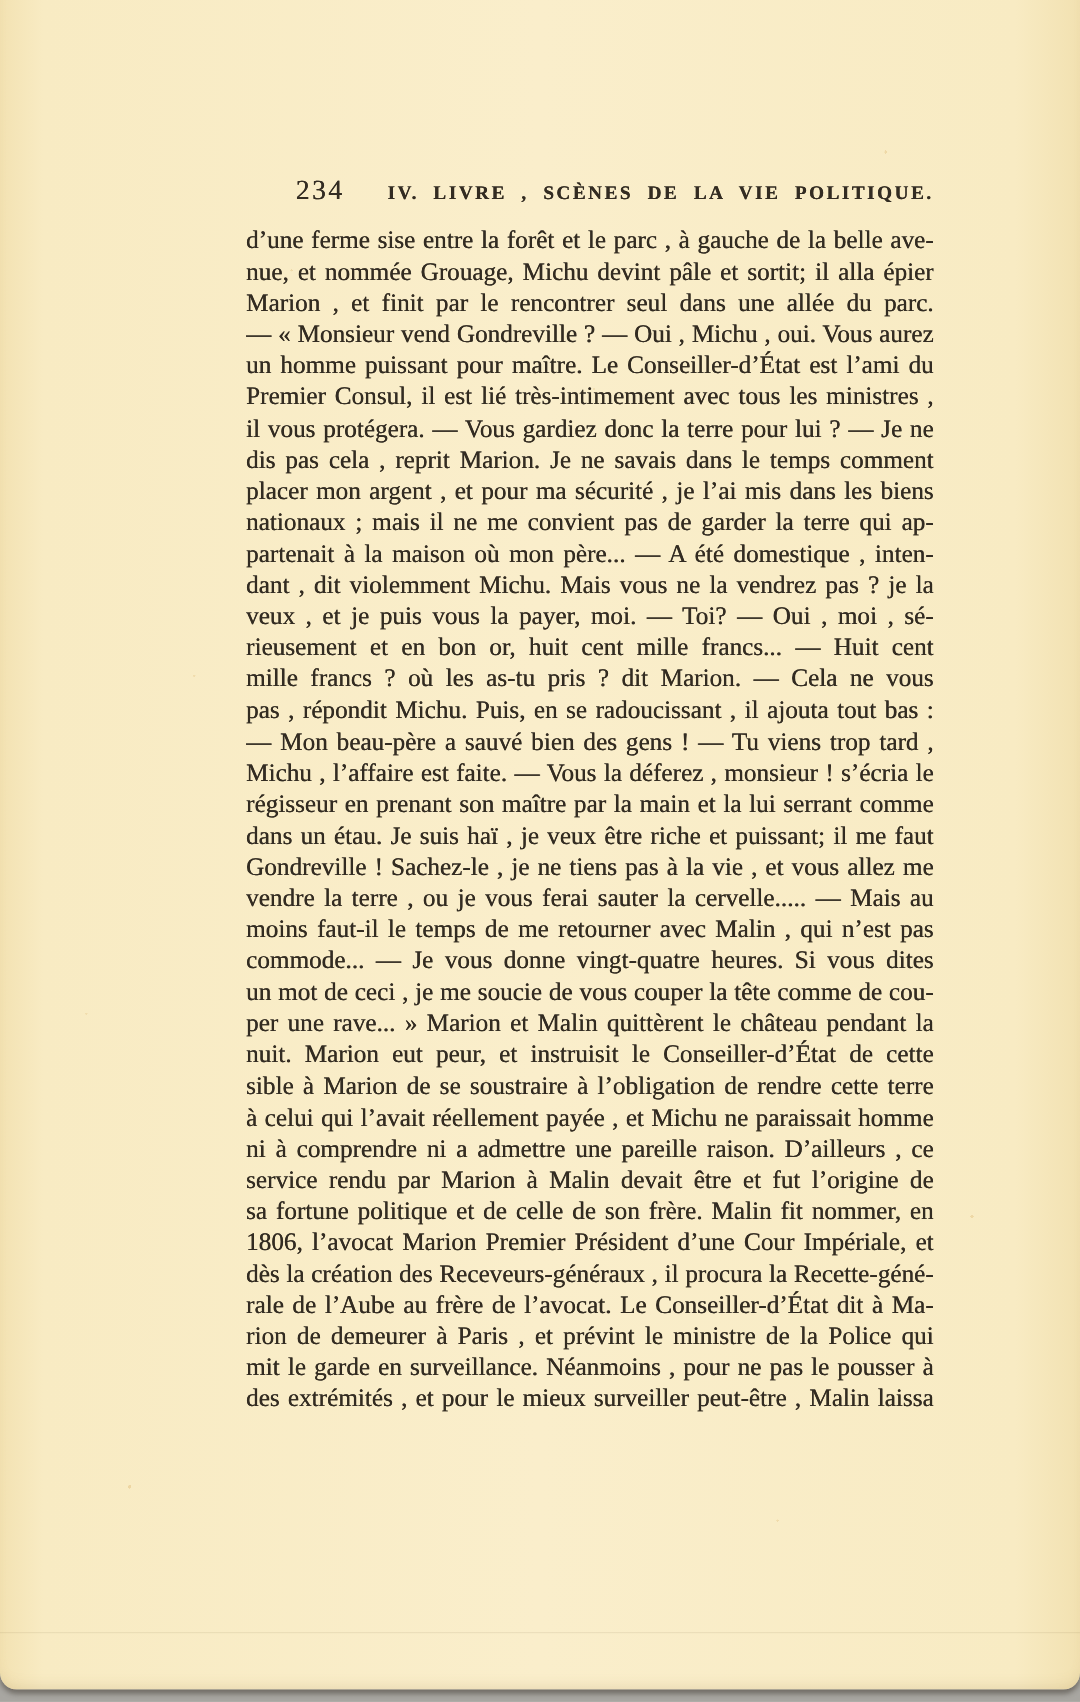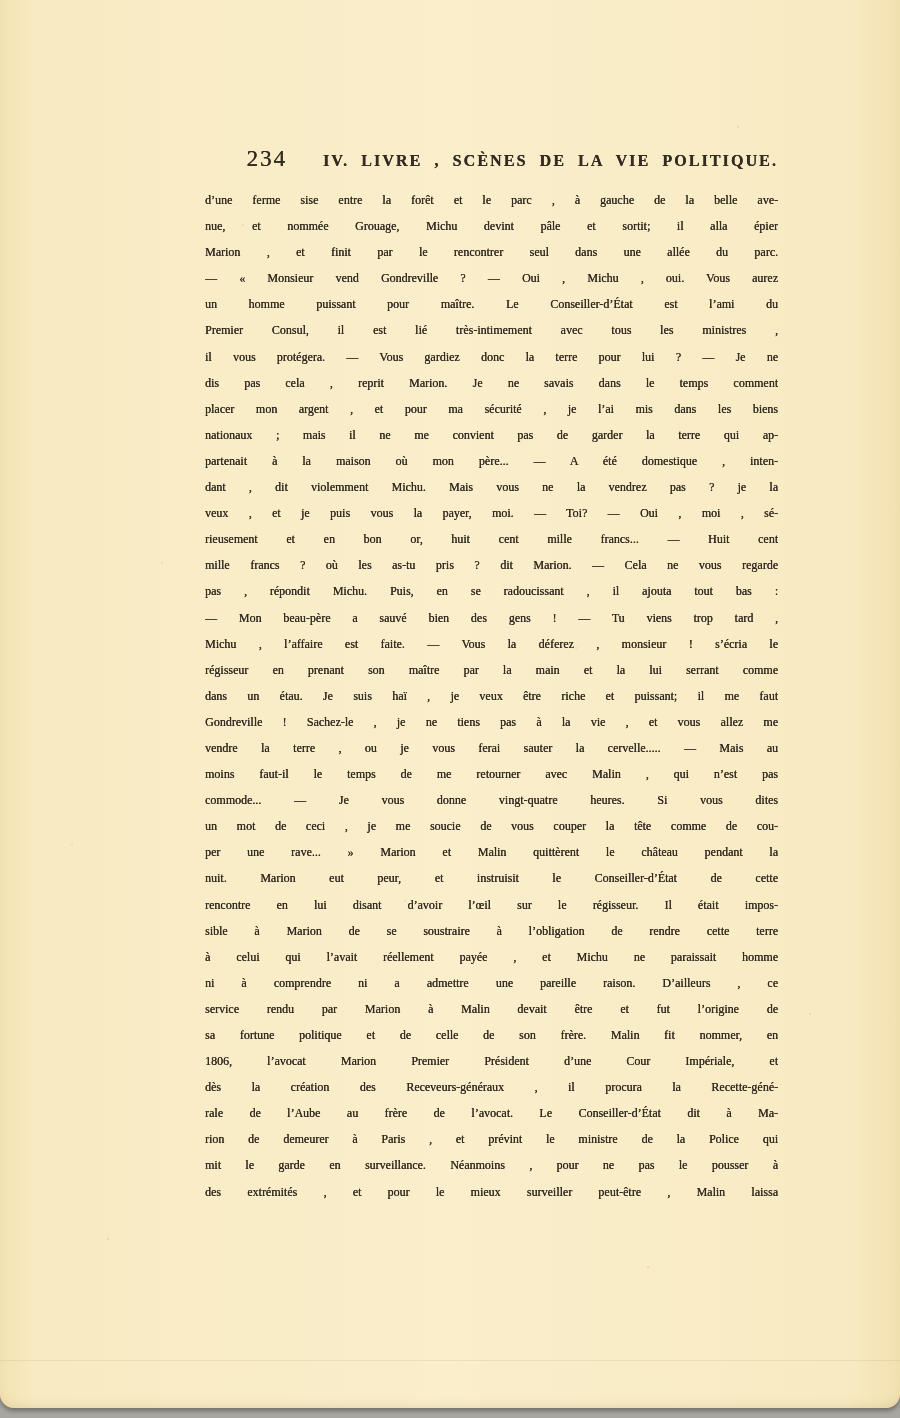--- a/index.html
+++ b/index.html
@@ -72,21 +72,21 @@
     font-weight: bold;
     letter-spacing: 2.1px;
     word-spacing: 6px;
     text-shadow: 0.2px 0 0 currentColor;
     white-space: nowrap;
   }
   .body-lines {
     color: var(--ink, #332c22);
   }
   .text-line {
-    font-size: 12px;
+    font-size: 21px;
     line-height: 26.1px;
     height: 26.1px;
     text-align: justify;
     text-align-last: justify;
     white-space: normal;
     overflow: hidden;
     text-shadow: 0.25px 0 0 currentColor;
   }
 </style>
 </head>
@@ -120,21 +120,20 @@
           <div class="text-line">Michu , l’affaire est faite. — Vous la déferez , monsieur ! s’écria le</div>
           <div class="text-line">régisseur en prenant son maître par la main et la lui serrant comme</div>
           <div class="text-line">dans un étau. Je suis haï , je veux être riche et puissant; il me faut</div>
           <div class="text-line">Gondreville ! Sachez-le , je ne tiens pas à la vie , et vous allez me</div>
           <div class="text-line">vendre la terre , ou je vous ferai sauter la cervelle..... — Mais au</div>
           <div class="text-line">moins faut-il le temps de me retourner avec Malin , qui n’est pas</div>
           <div class="text-line">commode... — Je vous donne vingt-quatre heures. Si vous dites</div>
           <div class="text-line">un mot de ceci , je me soucie de vous couper la tête comme de cou-</div>
           <div class="text-line">per une rave... » Marion et Malin quittèrent le château pendant la</div>
           <div class="text-line">nuit. Marion eut peur, et instruisit le Conseiller-d’État de cette</div>
-          <div class="text-line">rencontre en lui disant d’avoir l’œil sur le régisseur. Il était impos-</div>
           <div class="text-line">sible à Marion de se soustraire à l’obligation de rendre cette terre</div>
           <div class="text-line">à celui qui l’avait réellement payée , et Michu ne paraissait homme</div>
           <div class="text-line">ni à comprendre ni a admettre une pareille raison. D’ailleurs , ce</div>
           <div class="text-line">service rendu par Marion à Malin devait être et fut l’origine de</div>
           <div class="text-line">sa fortune politique et de celle de son frère. Malin fit nommer, en</div>
           <div class="text-line">1806, l’avocat Marion Premier Président d’une Cour Impériale, et</div>
           <div class="text-line">dès la création des Receveurs-généraux , il procura la Recette-géné-</div>
           <div class="text-line">rale de l’Aube au frère de l’avocat. Le Conseiller-d’État dit à Ma-</div>
           <div class="text-line">rion de demeurer à Paris , et prévint le ministre de la Police qui</div>
           <div class="text-line">mit le garde en surveillance. Néanmoins , pour ne pas le pousser à</div>

